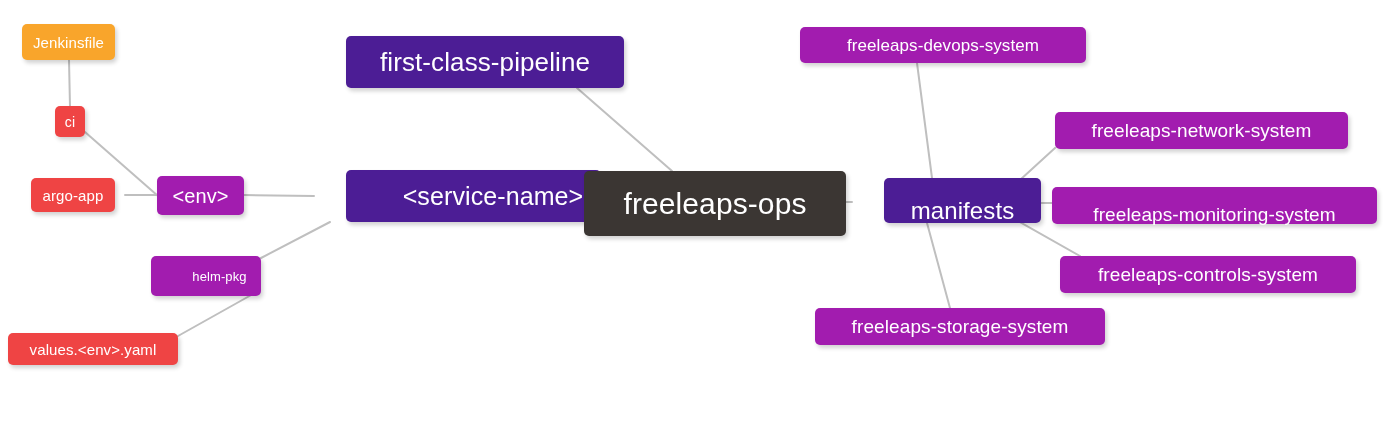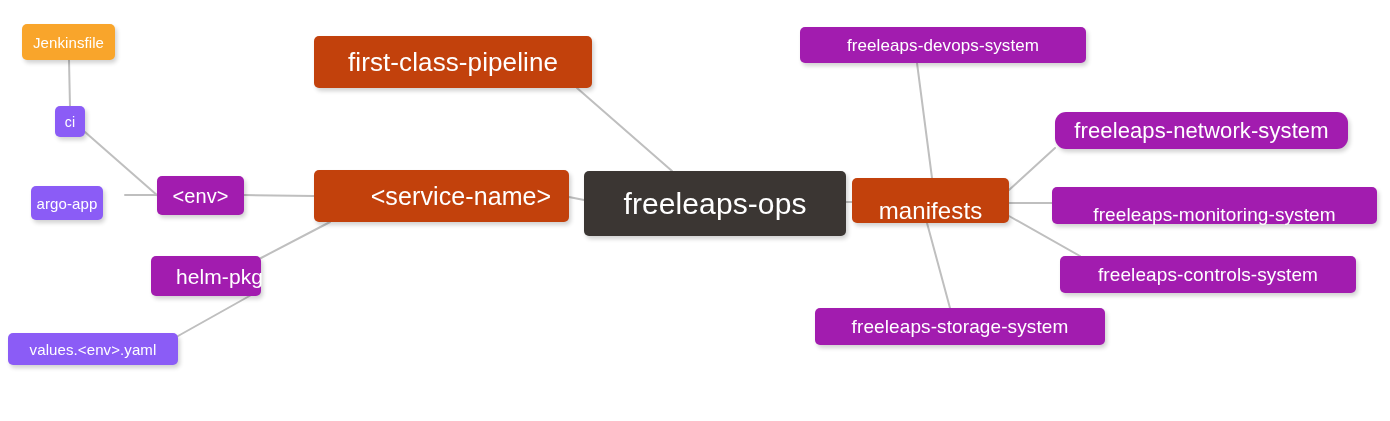--- a/index.html
+++ b/index.html
@@ -31,24 +31,24 @@
     box-sizing: border-box;
     color: #ffffff;
     white-space: nowrap;
     border-radius: 5px;
     box-shadow: 2px 3px 4px rgba(0,0,0,0.18);
     line-height: 1;
     letter-spacing: 0.1px;
     z-index: 2;
   }
   .node.root      { background: #3b3633; }
-  .node.blue      { background: #c2410c; }
+  .node.blue      { background: #4c1d95; margin-left: 32px; }
   .node.green     { background: #a21caf; }
   .node.orange    { background: #f9a52b; }
-  .node.red       { background: #8b5cf6; }
+  .node.red       { background: #ef4444; }
 </style>
 </head>
 <body>
 
 <div id="canvas">
   <svg id="edges" viewBox="0 0 1390 421" xmlns="http://www.w3.org/2000/svg">
       <path d="M 69,60 L 70,107" fill="none" stroke="#bfbfbf" stroke-width="2" stroke-linecap="round"></path>
       <path d="M 85,132 L 158,196" fill="none" stroke="#bfbfbf" stroke-width="2" stroke-linecap="round"></path>
       <path d="M 125,195 L 157,195" fill="none" stroke="#bfbfbf" stroke-width="2" stroke-linecap="round"></path>
       <path d="M 244,195 L 314,196" fill="none" stroke="#bfbfbf" stroke-width="2" stroke-linecap="round"></path>
@@ -63,48 +63,48 @@
       <path d="M 1080,256 L 1009,216" fill="none" stroke="#bfbfbf" stroke-width="2" stroke-linecap="round"></path>
       <path d="M 950,308 L 927,223" fill="none" stroke="#bfbfbf" stroke-width="2" stroke-linecap="round"></path>
     </svg>
   <div id="node-layer">
       <div class="node orange" style="left: 22px; top: 24px; width: 93px; height: 36px; font-size: 15px;">
         <span>Jenkinsfile</span>
       </div>
       <div class="node red" style="left: 55px; top: 106px; width: 30px; height: 31px; font-size: 14px;">
         <span>ci</span>
       </div>
-      <div class="node red" style="left: 31px; top: 186px; width: 72px; height: 34px; font-size: 15px;">
+      <div class="node red" style="left: 31px; top: 178px; width: 84px; height: 34px; font-size: 15px;">
         <span>argo-app</span>
       </div>
       <div class="node green" style="left: 157px; top: 176px; width: 87px; height: 39px; font-size: 20px;">
         <span>&lt;env&gt;</span>
       </div>
       <div class="node blue" style="left: 314px; top: 170px; width: 255px; height: 52px; font-size: 25px; padding-left: 39px;">
         <span>&lt;service-name&gt;</span>
       </div>
       <div class="node blue" style="left: 314px; top: 36px; width: 278px; height: 52px; font-size: 26px;">
         <span>first-class-pipeline</span>
       </div>
-      <div class="node green" style="left: 151px; top: 256px; width: 110px; height: 40px; font-size: 21px; padding-left: 27px;">
+      <div class="node green" style="left: 151px; top: 256px; width: 110px; height: 40px; font-size: 13px; padding-left: 27px;">
         <span>helm-pkg</span>
       </div>
       <div class="node red" style="left: 8px; top: 333px; width: 170px; height: 32px; font-size: 15px;">
         <span>values.&lt;env&gt;.yaml</span>
       </div>
       <div class="node root" style="left: 584px; top: 171px; width: 262px; height: 65px; font-size: 30px; justify-content: center;">
         <span>freeleaps-ops</span>
       </div>
       <div class="node blue" style="left: 852px; top: 178px; width: 157px; height: 45px; font-size: 24px; align-items: flex-end;">
         <span>manifests</span>
       </div>
       <div class="node green" style="left: 800px; top: 27px; width: 286px; height: 36px; font-size: 17px;">
         <span>freeleaps-devops-system</span>
       </div>
-      <div class="node green" style="left: 1055px; top: 112px; width: 293px; height: 37px; font-size: 22px; border-radius: 11px;">
+      <div class="node green" style="left: 1055px; top: 112px; width: 293px; height: 37px; font-size: 19px;">
         <span>freeleaps-network-system</span>
       </div>
       <div class="node green" style="left: 1052px; top: 187px; width: 325px; height: 37px; font-size: 19px; align-items: flex-end;">
         <span>freeleaps-monitoring-system</span>
       </div>
       <div class="node green" style="left: 1060px; top: 256px; width: 296px; height: 37px; font-size: 19px;">
         <span>freeleaps-controls-system</span>
       </div>
       <div class="node green" style="left: 815px; top: 308px; width: 290px; height: 37px; font-size: 19px;">
         <span>freeleaps-storage-system</span>

